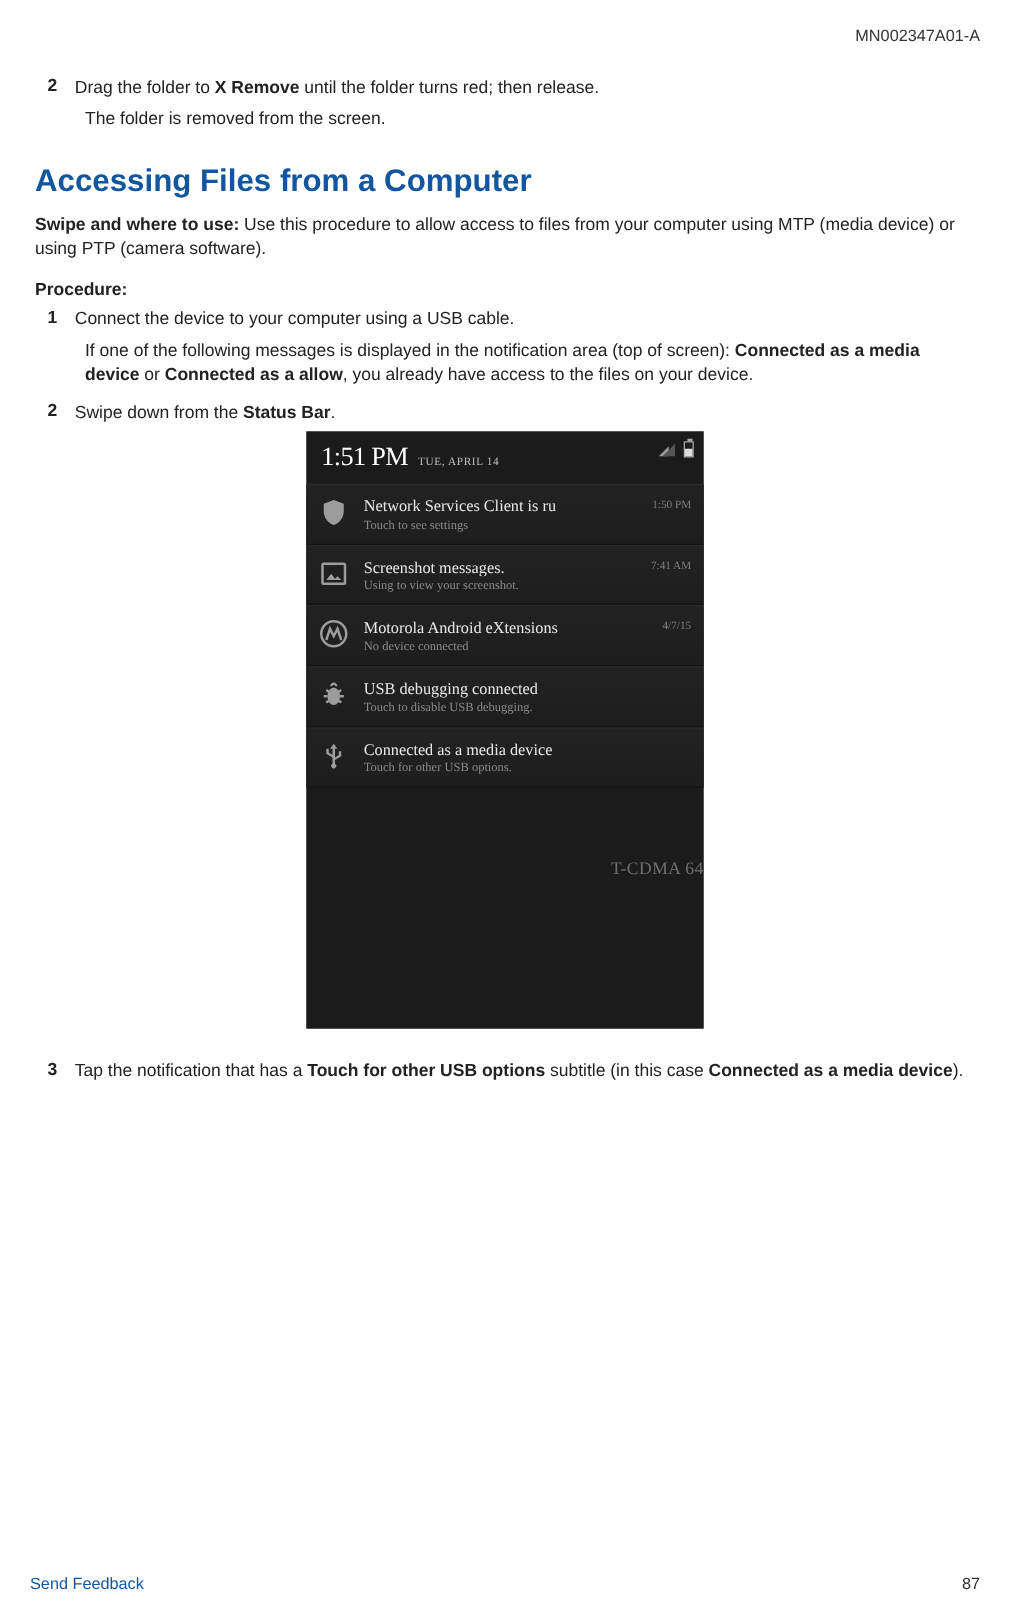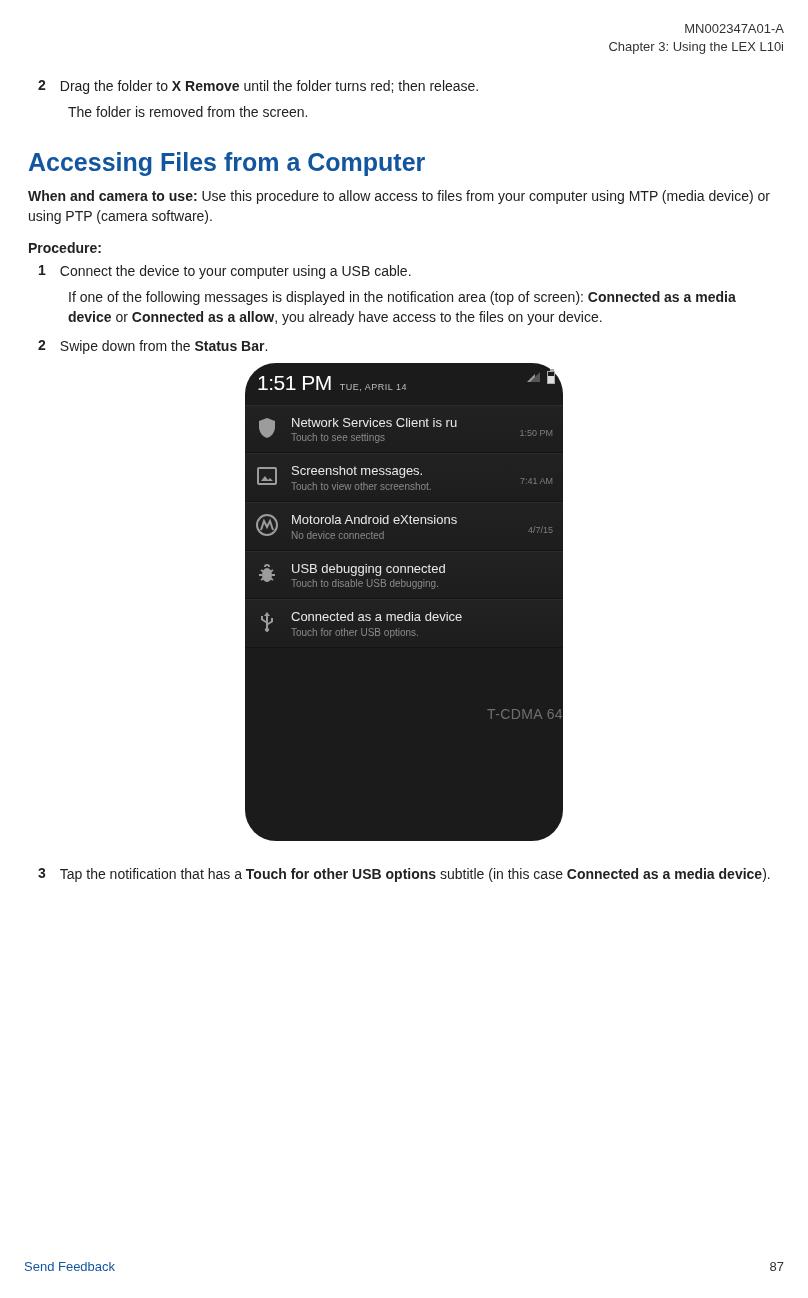--- a/index.html
+++ b/index.html
@@ -10,67 +10,66 @@
   .step { display: flex; gap: 14px; margin-bottom: 6px; }
   .step .num { font-weight: 700; min-width: 16px; font-size: 14px; text-align: right; padding-left: 10px; }
   .step .txt { font-size: 14px; line-height: 1.4; }
   .followup { margin-left: 40px; font-size: 14px; line-height: 1.4; margin-bottom: 10px; }
   h2.sect { color: #1256a0; font-size: 25px; font-weight: 700; margin: 26px 0 10px 0; }
   .para { font-size: 14px; line-height: 1.4; margin-bottom: 14px; }
   .bold { font-weight: 700; }
   .label { font-size: 14px; font-weight: 700; margin-bottom: 6px; }
   .figcap { font-size: 14px; font-weight: 700; margin: 14px 0 8px 40px; }
   .phone-wrap { display: flex; justify-content: center; margin: 6px 0 24px 0; }
-  .phone { width: 318px; height: 478px; background: #1b1b1b; position: relative; font-family: Liberation Sans, sans-serif; border-radius: 31px; }
+  .phone { width: 318px; height: 478px; background: #1b1b1b; position: relative; font-family: Liberation Serif, serif; }
   .status { height: 42px; color: #fff; display: flex; align-items: baseline; padding: 8px 10px 0 12px; gap: 8px; position: relative; }
   .status .time { font-size: 21px; font-weight: 300; letter-spacing: -0.5px; }
   .status .date { font-size: 9px; color: #bdbdbd; letter-spacing: 0.5px; }
   .status .right { position: absolute; right: 8px; top: 8px; display: flex; gap: 6px; align-items: center; }
   .sicon { width: 14px; height: 10px; display: inline-block; }
   .sig { position: relative; }
   .sig::before { content:""; position:absolute; left:0; bottom:0; border-left:8px solid transparent; border-bottom:8px solid #9a9a9a; }
   .sig::after { content:""; position:absolute; left:3px; bottom:0; border-left:10px solid transparent; border-bottom:10px solid #555; }
   .batt { width: 8px; height: 13px; border:1px solid #aaa; position: relative; }
   .batt::before { content:""; position:absolute; top:-3px; left:2px; width:4px; height:2px; background:#aaa; }
   .batt::after { content:""; position:absolute; left:0; bottom:0; width:100%; height:60%; background:#ddd; }
   .nrow { border-top: 1px solid #2b2b2b; border-bottom: 1px solid #141414; padding: 9px 12px 9px 46px; position: relative; min-height: 46px; background: linear-gradient(#222,#1d1d1d); }
   .nrow .ic { position: absolute; left: 10px; top: 10px; width: 24px; height: 24px; }
   .nrow .t1 { color: #e8e8e8; font-size: 13px; line-height: 1.2; white-space: nowrap; overflow: hidden; }
   .nrow .t2 { color: #8a8a8a; font-size: 10px; margin-top: 2px; }
-  .nrow .ts { position: absolute; right: 10px; top: 22px; color: #7f7f7f; font-size: 9px; }
+  .nrow .ts { position: absolute; right: 10px; top: 10px; color: #7f7f7f; font-size: 9px; }
   .ic svg { width: 100%; height: 100%; }
   .carrier { text-align: right; color: #6f6f6f; font-size: 14px; padding-top: 58px; letter-spacing: 0.4px; }
   .footer { position: absolute; bottom: 24px; left: 24px; right: 24px; display: flex; justify-content: space-between; font-size: 13px; }
   .footer .fb { color: #1256a0; }
   .footer .pg { color: #333; }
 </style>
 </head>
 <body>
 
 <div class="page">
 
   <div class="hdr">
     <div>MN002347A01-A</div>
-    <div>Chapter 3:  Using the LEX L10i</div>
   </div>
 
   <div class="content">
 
     <div class="step">
       <div class="num">2</div>
       <div class="txt">
         <span>Drag the folder to </span><span class="bold">X Remove</span><span> until the folder turns red; then release.</span>
       </div>
     </div>
     <div class="followup">The folder is removed from the screen.</div>
 
     <h2 class="sect">Accessing Files from a Computer</h2>
 
     <div class="para">
-      <span class="bold">When and camera to use: </span><span>Use this procedure to allow access to files from your computer using MTP (media device) or using PTP (camera software).</span>
+      <span class="bold">Swipe and where to use: </span><span>Use this procedure to allow access to files from your computer using MTP (media device) or using PTP (camera software).</span>
     </div>
 
     <div class="label">Procedure:</div>
 
     <div class="step">
       <div class="num">1</div>
       <div class="txt">Connect the device to your computer using a USB cable.</div>
     </div>
     <div class="followup">
       <span>If one of the following messages is displayed in the notification area (top of screen): </span><span class="bold">Connected as a media device</span><span> or </span><span class="bold">Connected as a allow</span><span>, you already have access to the files on your device.</span>
@@ -103,21 +102,21 @@
           <div class="t2">Touch to see settings</div>
           <div class="ts">1:50 PM</div>
         </div>
 
         <div class="nrow">
           <span class="ic"><svg viewBox="0 0 24 24">
                 <rect x="3" y="4" width="18" height="16" rx="1" fill="none" stroke="#9c9c9c" stroke-width="2"></rect>
                 <path fill="#9c9c9c" d="M6 17l4-5 3 4 2-2 3 3z"></path>
               </svg></span>
           <div class="t1">Screenshot messages.</div>
-          <div class="t2">Touch to view other screenshot.</div>
+          <div class="t2">Using to view your screenshot.</div>
           <div class="ts">7:41 AM</div>
         </div>
 
         <div class="nrow">
           <span class="ic"><svg viewBox="0 0 24 24">
                 <circle cx="12" cy="12" r="10" fill="none" stroke="#9c9c9c" stroke-width="2"></circle>
                 <path fill="none" stroke="#9c9c9c" stroke-width="2" d="M6 17l3-9 3 6 3-6 3 9"></path>
               </svg></span>
           <div class="t1">Motorola Android eXtensions</div>
           <div class="t2">No device connected</div>

